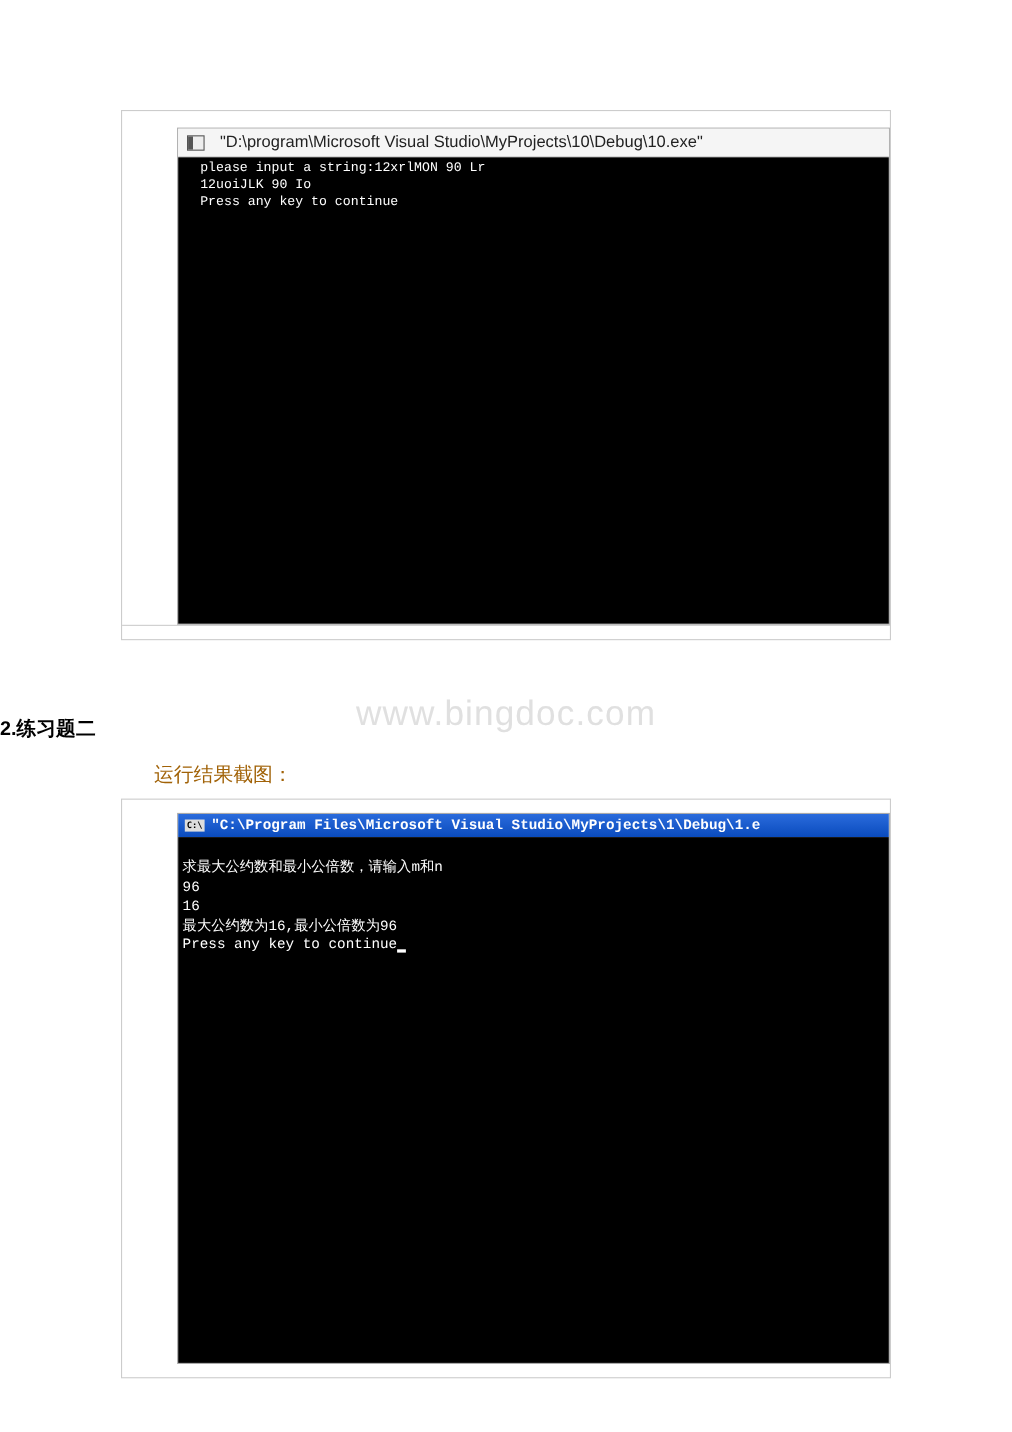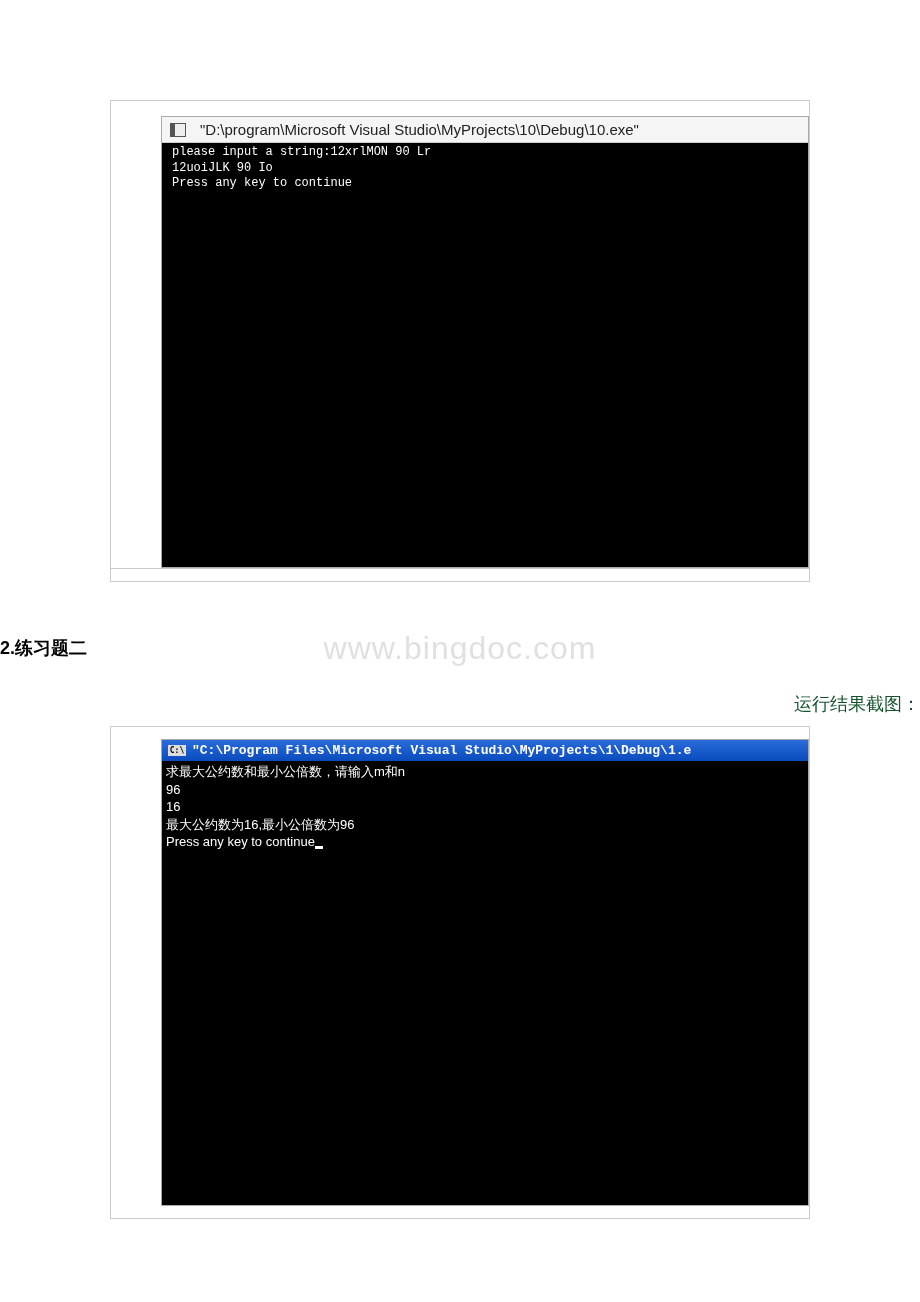--- a/index.html
+++ b/index.html
@@ -37,21 +37,21 @@
     font-size: 15px;
     color: #222;
     white-space: nowrap;
   }
   .console-body {
     background: #000;
     color: #fff;
     font-family: "Consolas", "Courier New", monospace;
     font-size: 12px;
     line-height: 1.3;
-    padding: 2px 10px;
+    padding: 2px 20px;
     height: 420px;
     white-space: pre;
     overflow: hidden;
   }
   .gap-row {
     height: 12px;
     border-top: 1px solid #ccc;
   }
   .watermark-row {
     position: relative;
@@ -71,27 +71,26 @@
     z-index: 0;
     white-space: nowrap;
   }
   .section-heading {
     position: relative;
     z-index: 1;
     font-weight: bold;
     font-size: 18px;
     color: #000;
     display: inline-block;
-    margin-top: 14px;
+    margin-top: 28px;
   }
   .caption {
     margin: 20px 0 10px 140px;
     font-size: 18px;
-    color: #14532d;
-    text-align: right;
+    color: #a16207;
   }
   .page2 {
     border: 1px solid #ccc;
     margin: 10px 110px 80px 110px;
     padding-bottom: 12px;
   }
   .blue-titlebar {
     background: linear-gradient(to bottom, #2a6bdc, #0a4bbd);
     padding: 3px 6px;
     display: flex;
@@ -117,24 +116,24 @@
   .blue-titlebar-text {
     font-family: "SimSun", "Courier New", monospace;
     font-size: 13px;
     color: #fff;
     font-weight: bold;
     white-space: nowrap;
   }
   .console-body2 {
     background: #000;
     color: #fff;
-    font-family: Liberation Sans, sans-serif;
+    font-family: Liberation Mono, monospace;
     font-size: 13px;
     line-height: 1.35;
-    padding: 2px 4px;
+    padding: 19px 4px;
     height: 440px;
     white-space: pre;
     overflow: hidden;
   }
   .cursor {
     display: inline-block;
     width: 8px;
     height: 3px;
     background: #fff;
     vertical-align: bottom;

